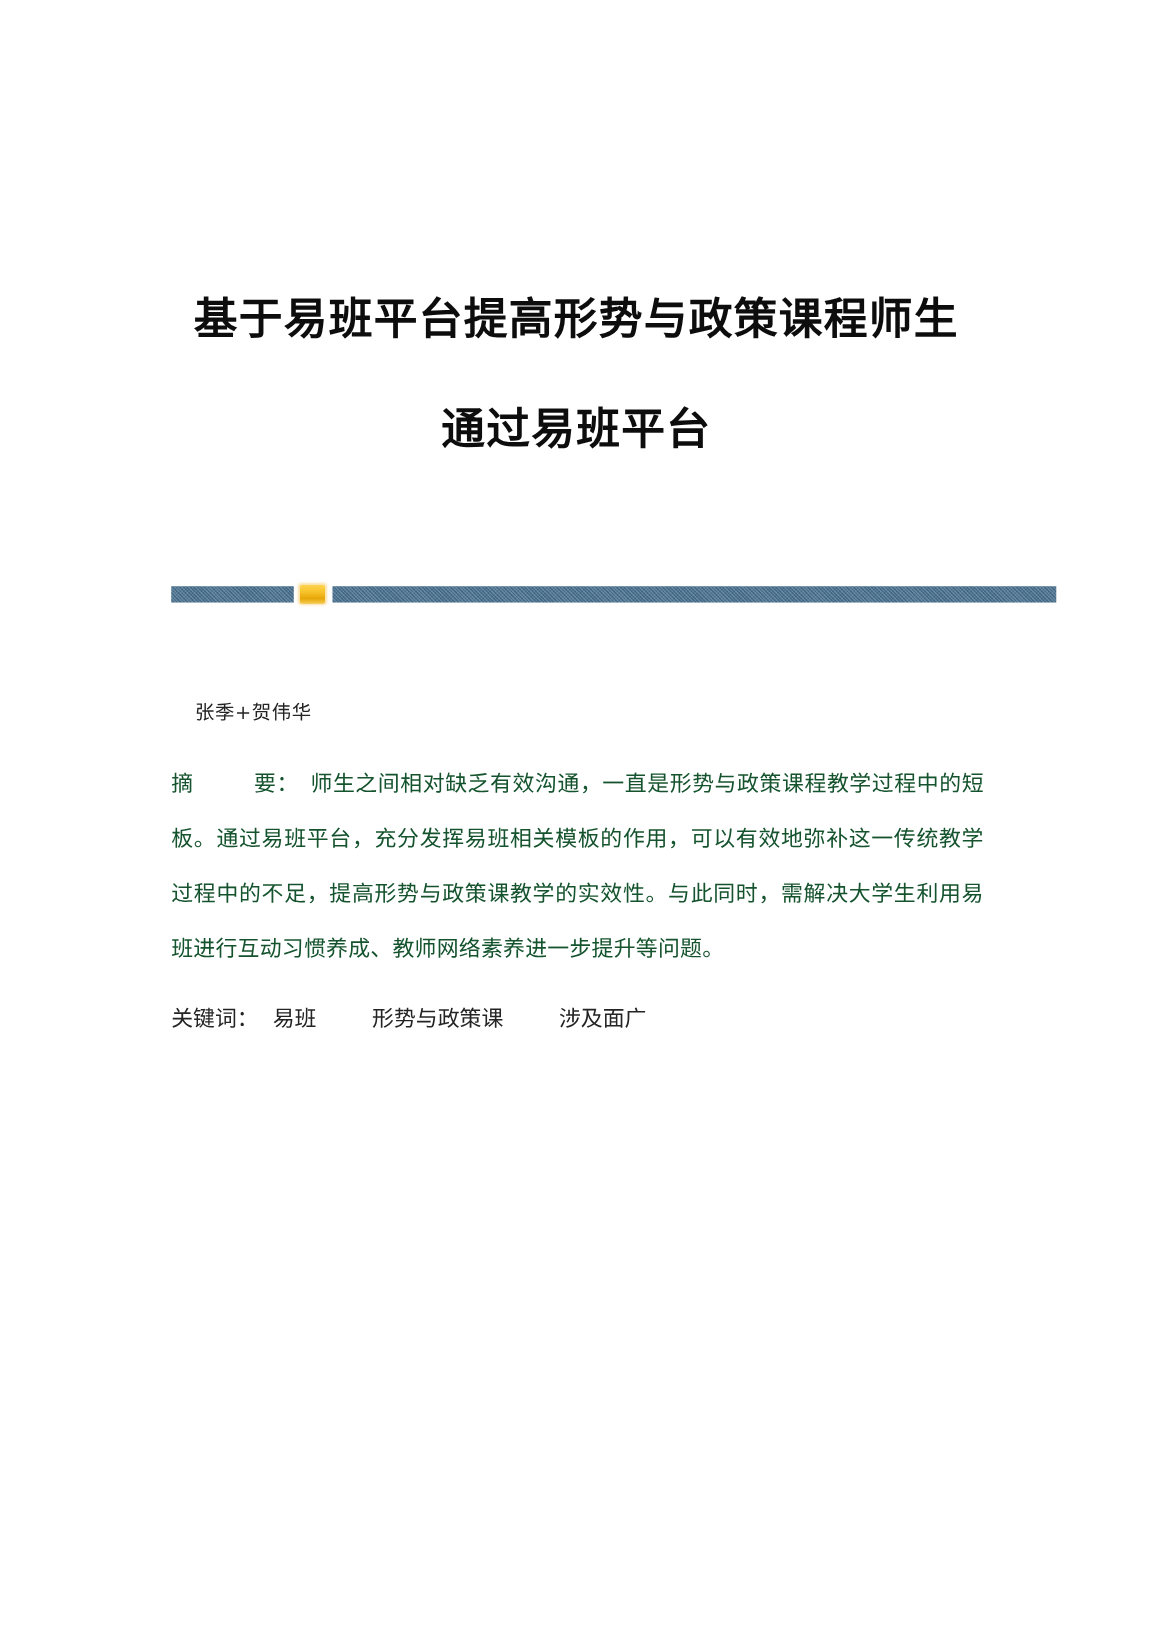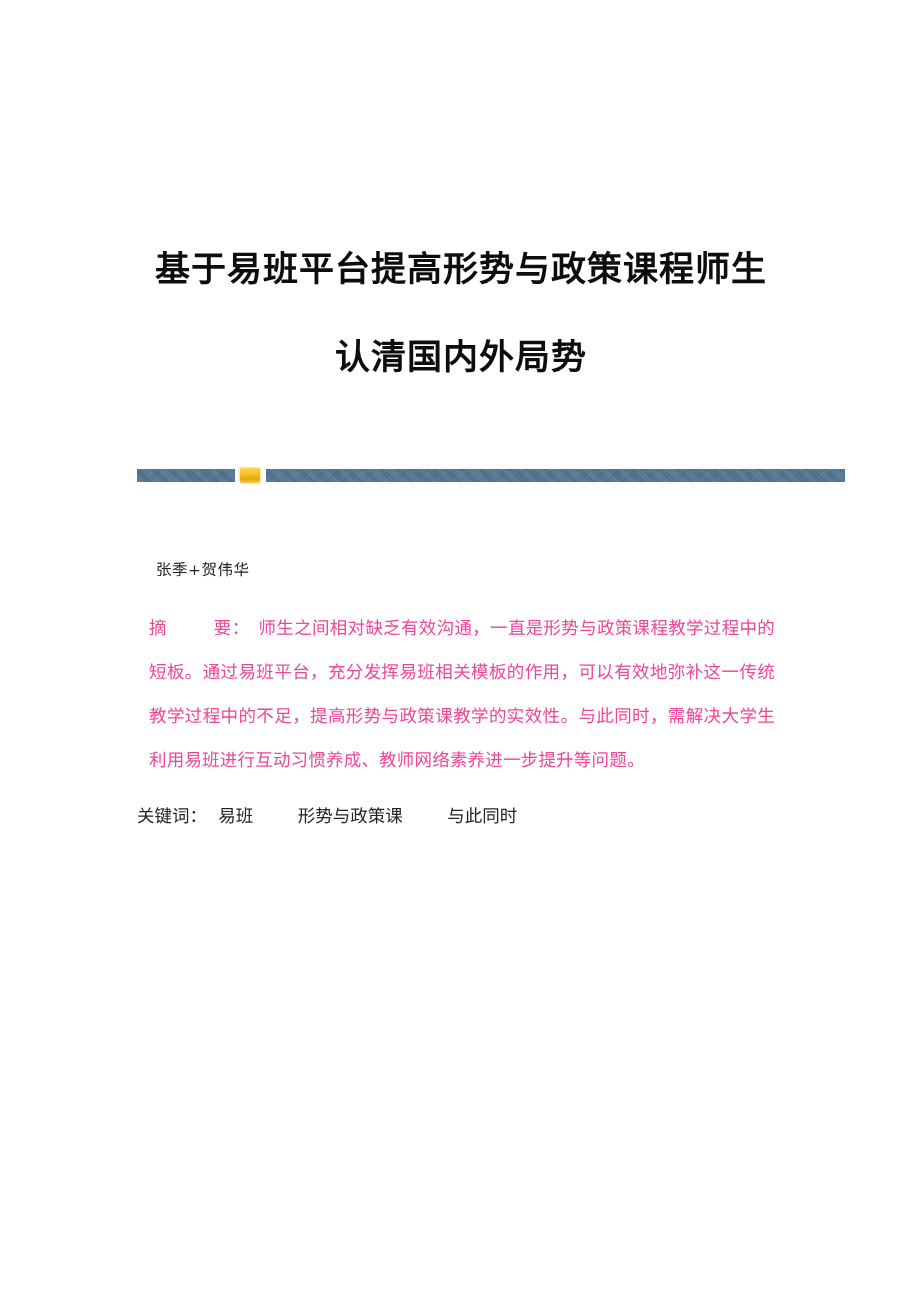--- a/index.html
+++ b/index.html
@@ -22,21 +22,21 @@
   .page {
     position: absolute;
     inset: 0;
     background: #ffffff;
   }
 
   
   .doc-title {
     position: absolute;
     left: 137px;
-    top: 225px;
+    top: 212px;
     width: 648px;
     text-align: center;
     font-size: 35px;
     line-height: 88px;
     letter-spacing: 1px;
     font-weight: 700;
     color: #0d0d0d;
     font-family: "DejaVu Serif", "Liberation Serif", serif;
   }
   .doc-title .tl {
@@ -106,25 +106,25 @@
     line-height: 44px;
     color: #242424;
     letter-spacing: 0.5px;
     white-space: nowrap;
     margin-left: 19px;
   }
 
   .para {
     font-size: 17.5px;
     line-height: 44px;
-    color: #ec4899;
+    color: #14532d;
     text-align: justify;
     text-justify: inter-ideograph;
     letter-spacing: 0.2px;
-    margin: 12px;
+    margin: 0;
   }
 
   .para-abstract { margin-top: 14px; }
 
   .keywords {
     font-size: 17.5px;
     line-height: 44px;
     color: #242424;
     white-space: pre;
     margin-top: 12px;
@@ -134,33 +134,33 @@
 
   .lbl-sp { white-space: pre; }
 </style>
 </head>
 <body>
 
 <div class="page">
 
   <div class="doc-title">
     <span class="tl">基于易班平台提高形势与政策课程师生</span>
-    <span class="tl">认清国内外局势</span>
+    <span class="tl">通过易班平台</span>
   </div>
 
   <div class="divider">
     <div class="divider-seg left"></div>
     <div class="divider-ornament"></div>
     <div class="divider-seg right"></div>
   </div>
 
   <div class="content">
 
     <div class="authors">张季+贺伟华</div>
 
     <p class="para para-abstract"><span class="lbl-sp">摘        要：</span><span>　师生之间相对缺乏有效沟通，一直是形势与政策课程教学过程中的短板。通过易班平台，充分发挥易班相关模板的作用，可以有效地弥补这一传统教学过程中的不足，提高形势与政策课教学的实效性。与此同时，需解决大学生利用易班进行互动习惯养成、教师网络素养进一步提升等问题。</span></p>
 
-    <div class="keywords">关键词：  易班        形势与政策课        与此同时</div>
+    <div class="keywords">关键词：  易班        形势与政策课        涉及面广</div>
 
 
   </div>
 
 </div>
 
 </body></html>

